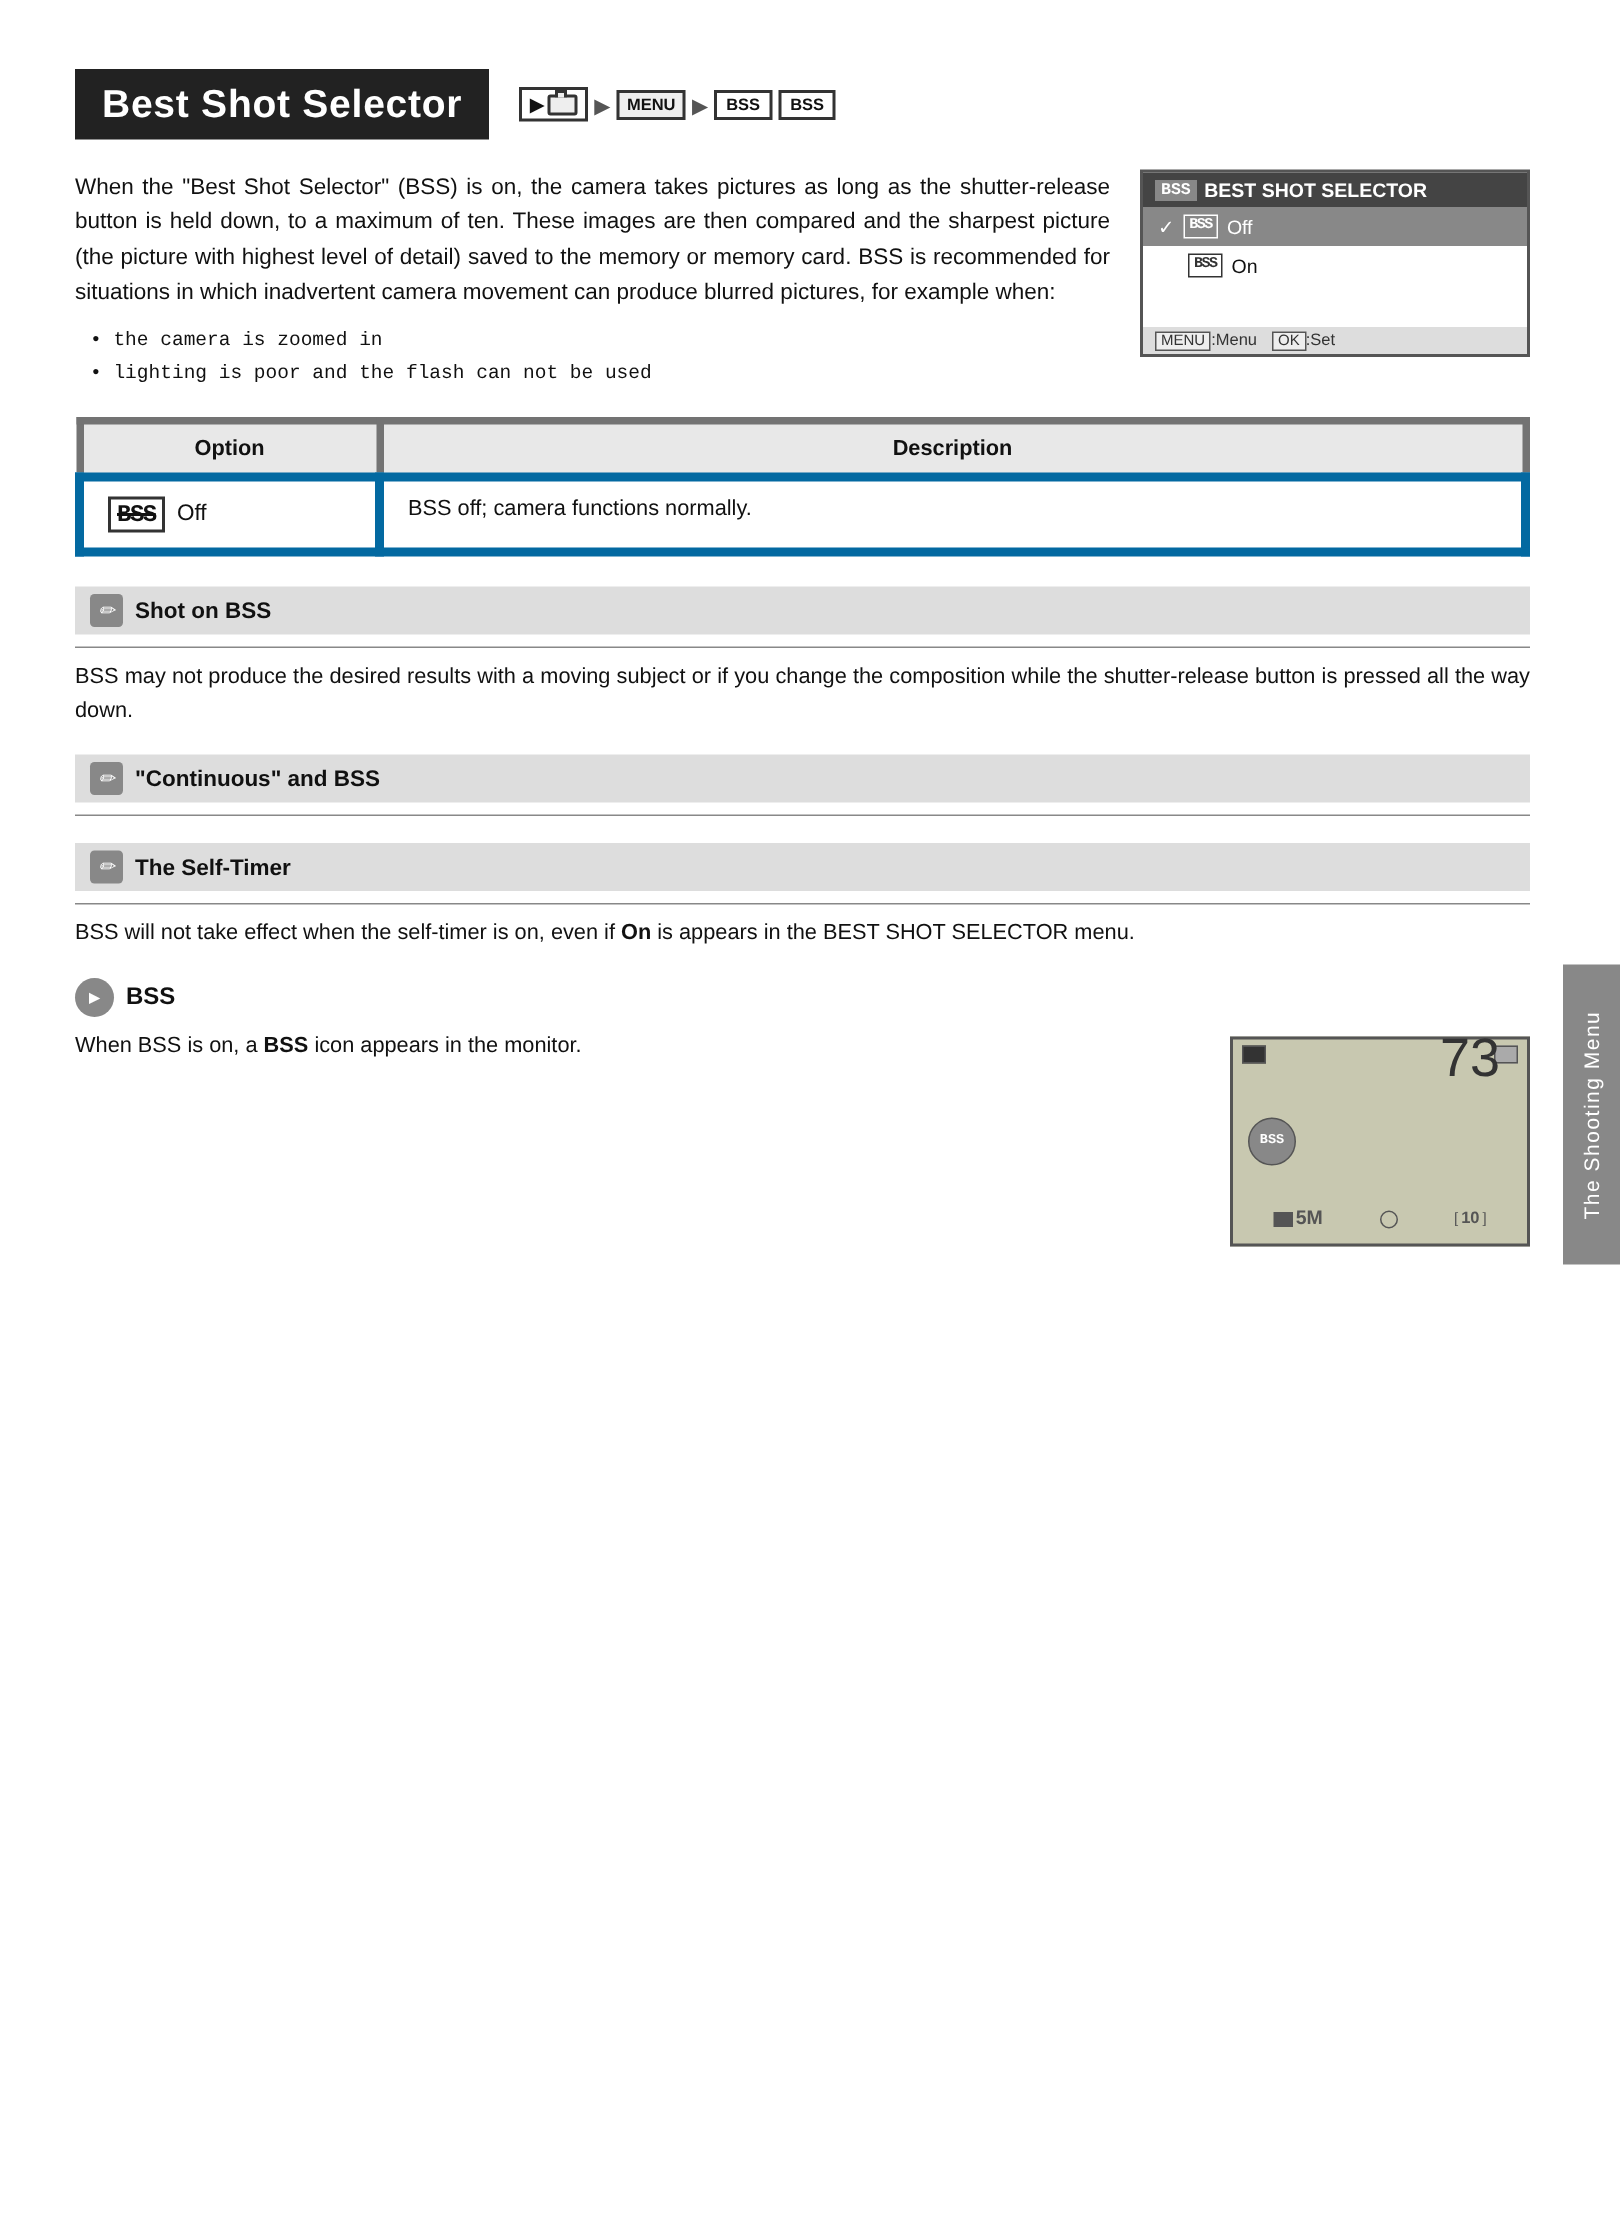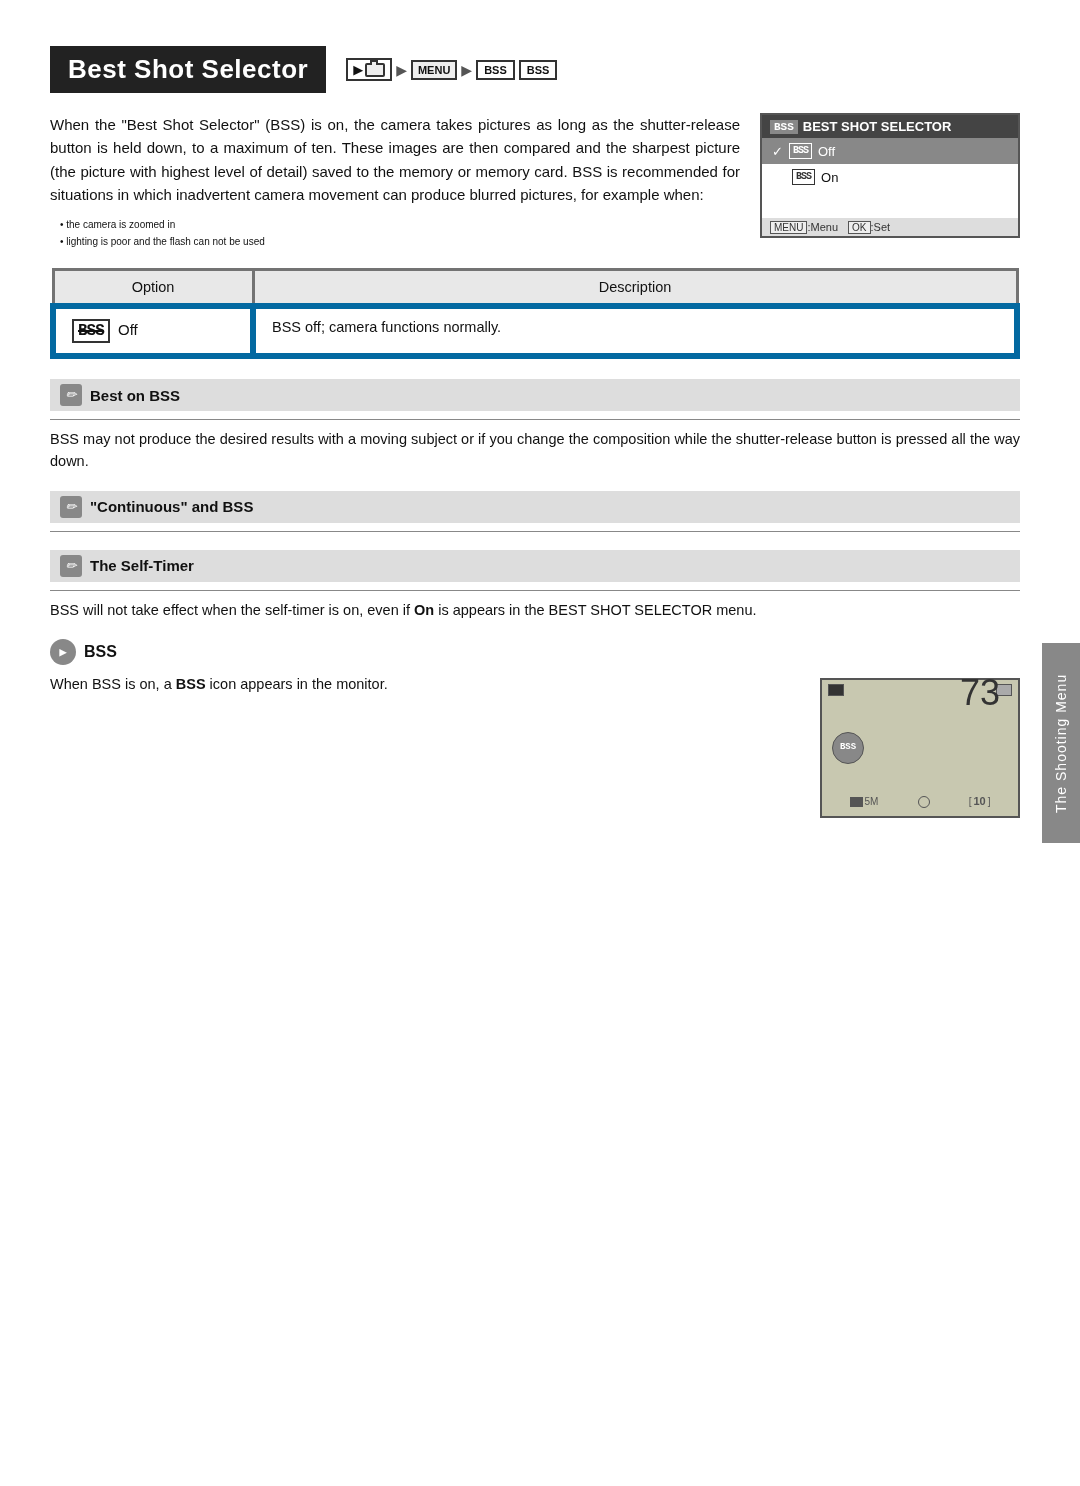--- a/index.html
+++ b/index.html
@@ -78,22 +78,22 @@
       flex: 1;
       font-size: 15px;
       line-height: 1.55;
       text-align: justify;
       font-family: Arial, sans-serif;
     }
     .left-col p { margin-bottom: 10px; }
     .bullet-list {
       list-style: none;
       padding-left: 10px;
-      font-family: Liberation Sans, sans-serif;
-      font-size: 10px;
+      font-family: Liberation Mono, monospace;
+      font-size: 13px;
       line-height: 1.7;
     }
     .bullet-list li::before {
       content: "• ";
     }
 
     .right-col {
       width: 260px;
       flex-shrink: 0;
     }
@@ -180,23 +180,23 @@
     
     .options-table {
       width: 100%;
       border-collapse: collapse;
       margin-bottom: 20px;
       font-family: Arial, sans-serif;
       font-size: 14.5px;
     }
     .options-table th {
       background: #e8e8e8;
-      border: 3px solid #737373;
+      border: 5px solid #737373;
       padding: 8px 16px;
-      font-weight: normal;
+      font-weight: bold;
       text-align: center;
     }
     .options-table th:first-child {
       width: 200px;
     }
     .options-table td {
       border: 6px solid #0369a1;
       padding: 10px 16px;
       vertical-align: top;
     }
@@ -362,22 +362,22 @@
       background: #555;
       display: inline-block;
     }
     .m-icon-circle {
       width: 12px; height: 12px;
       border-radius: 50%;
       border: 1.5px solid #555;
       display: inline-block;
     }
     .m-icon-5m {
-      font-size: 10px;
-      font-weight: normal;
+      font-size: 13px;
+      font-weight: bold;
       color: #555;
     }
     .m-icon-10 {
       font-size: 11px;
       font-weight: bold;
       color: #555;
     }
 
     
     .sidebar-tab {
@@ -495,21 +495,21 @@
         <td>BSS off; camera functions normally.</td>
       </tr>
     </tbody>
   </table>
 
   <div class="note-section">
     <div class="note-header">
       <div class="note-icon">
           <em>✏</em>
         </div>
-      <span class="note-title">Best on BSS</span>
+      <span class="note-title">Shot on BSS</span>
     </div>
     <div class="divider-line"></div>
     <p class="note-body">BSS may not produce the desired results with a moving subject or if you change the composition while the shutter-release button is pressed all the way down.</p>
   </div>
 
   <div class="note-section">
     <div class="note-header">
       <div class="note-icon">
           <em>✏</em>
         </div>

